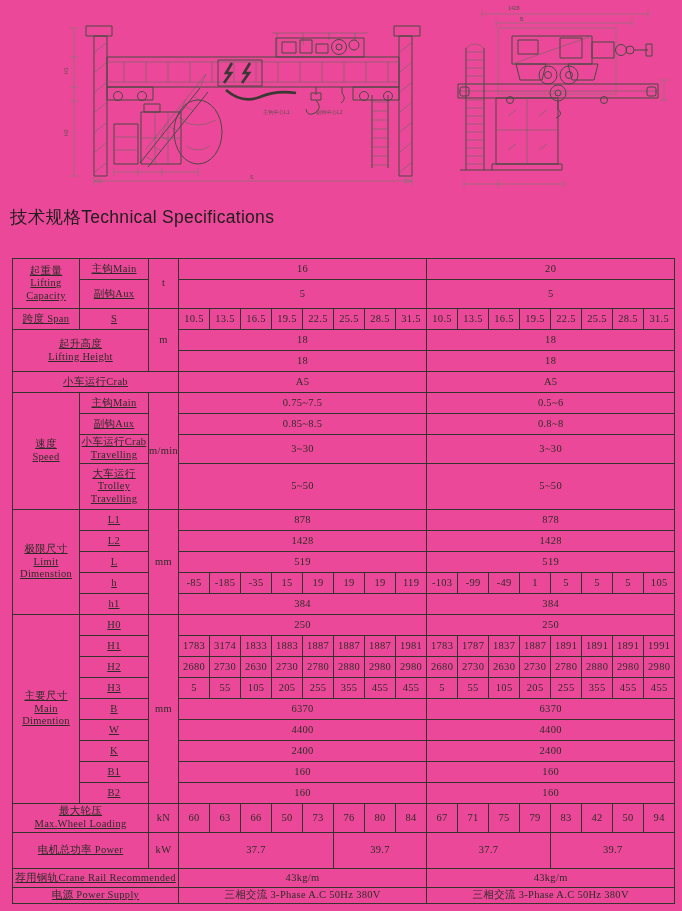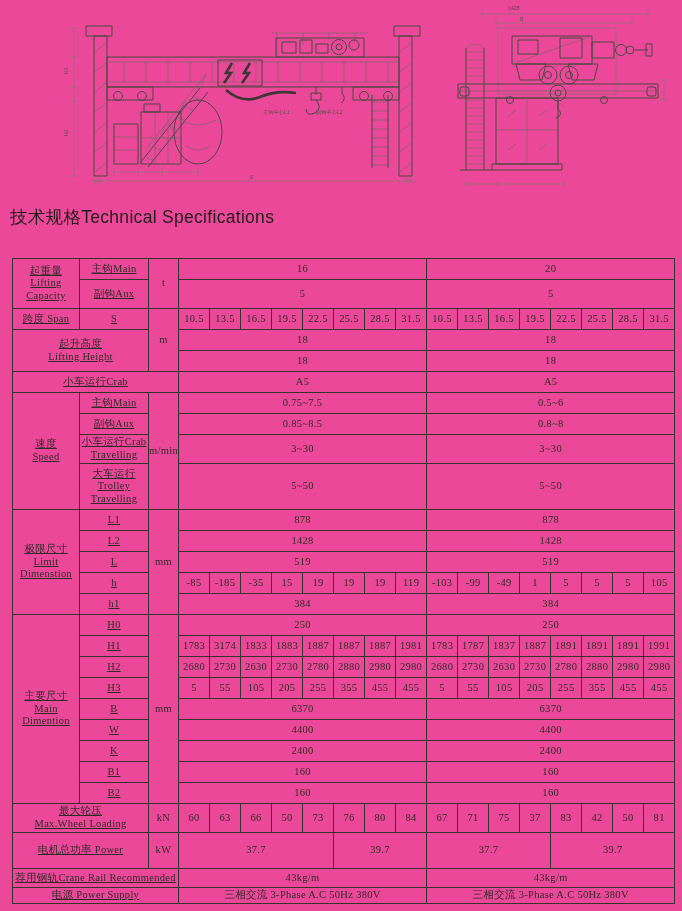--- a/index.html
+++ b/index.html
@@ -455,25 +455,25 @@
           <td>63</td>
           <td>66</td>
           <td>50</td>
           <td>73</td>
           <td>76</td>
           <td>80</td>
           <td>84</td>
           <td>67</td>
           <td>71</td>
           <td>75</td>
-          <td>37</td>
+          <td>79</td>
           <td>83</td>
           <td>42</td>
           <td>50</td>
-          <td>81</td>
+          <td>94</td>
         </tr>
         <tr>
           <td colspan="2" class="lbl">电机总功率 Power</td>
           <td class="unit">kW</td>
           <td colspan="5">37.7</td>
           <td colspan="3">39.7</td>
           <td colspan="4">37.7</td>
           <td colspan="4">39.7</td>
         </tr>
         <tr>

